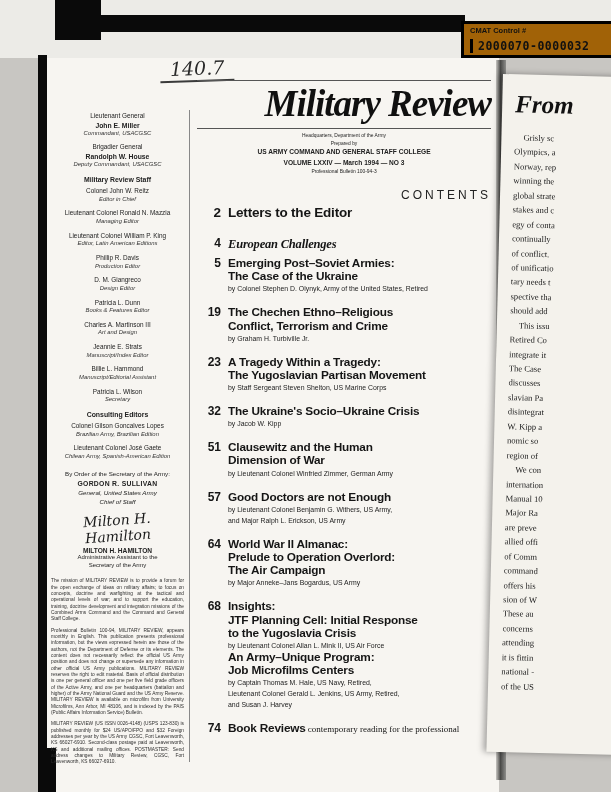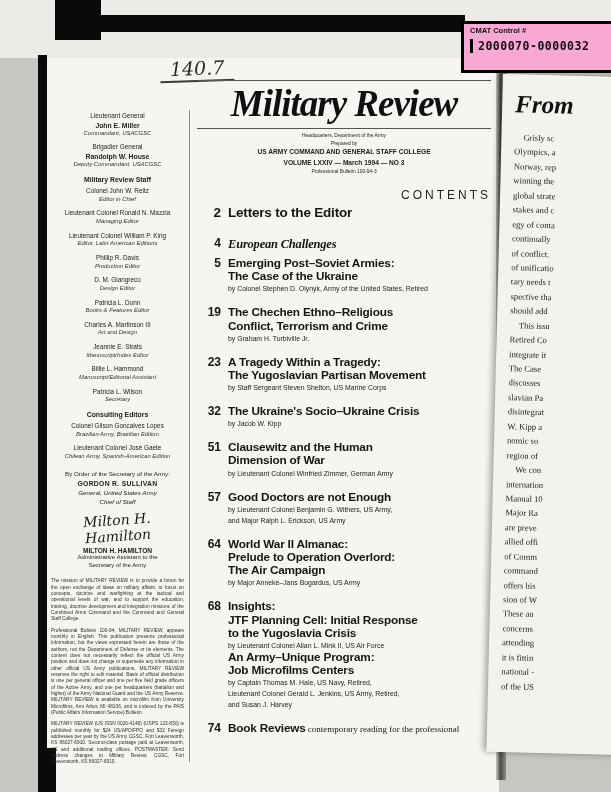--- a/index.html
+++ b/index.html
@@ -10,21 +10,21 @@
   .top-white{position:absolute;left:0;top:0;width:611px;height:58px;background:#ecebe7;}
   .blob-a{position:absolute;left:55px;top:0;width:46px;height:40px;background:#0a0a0a;}
   .blob-bar{position:absolute;left:99px;top:15px;width:366px;height:17px;background:#0a0a0a;}
   .left-strip{position:absolute;left:38px;top:55px;width:9px;height:737px;background:#0a0a0a;}
   .left-strip-bottom{position:absolute;left:38px;top:748px;width:18px;height:44px;background:#0a0a0a;}
   .main-page{position:absolute;left:47px;top:58px;width:452px;height:734px;background:#f7f5f1;}
   .page-gap{position:absolute;left:496px;top:60px;width:10px;height:720px;
     background:linear-gradient(90deg,#c8c6c2,#4a4a48 45%,#8d8d8a);}
 
   
-  .cmat{position:absolute;left:461px;top:21px;width:150px;height:52px;background:#f9a8d4;
+  .cmat{position:absolute;left:461px;top:21px;width:150px;height:37px;background:#a16207;
     border:3px solid #000;border-right:none;box-sizing:border-box;padding:2px 4px 0 6px;}
   .cmat-label{font-size:7.5px;font-weight:bold;color:#111;}
   .cmat-number{font-family:"DejaVu Sans Mono",monospace;font-size:11.5px;font-weight:bold;
     color:#111;margin-top:4px;border-left:3px solid #000;padding-left:5px;letter-spacing:.5px;}
 
   
   .handwritten{position:absolute;left:160px;top:57px;font-family:"DejaVu Serif",serif;
     font-style:italic;font-size:19px;color:#2a2a2a;transform:rotate(-2deg);
     border-bottom:2px solid #3a3a3a;padding:0 10px 1px;}
 
@@ -46,21 +46,21 @@
   .official-role{font-size:6px;line-height:1.3;}
   .fineprint{margin-top:9px;text-align:justify;}
   .fp{font-size:4.8px;line-height:1.32;margin:0 0 5px;color:#2e2e2e;}
 
   .divider{position:absolute;left:189px;top:110px;width:1px;height:652px;background:#888;}
 
   
   .center{position:absolute;left:197px;top:80px;width:294px;color:#151515;}
   .rule{height:1px;background:#555;}
   .mast-title{font-family:"Liberation Serif",serif;font-style:italic;font-weight:700;
-    font-size:37px;text-align:center;margin:1px 0 3px;color:#101010;letter-spacing:-1px;}
+    font-size:37px;text-align:right;margin:1px 0 3px;color:#101010;letter-spacing:-1px;}
   .pub{text-align:center;color:#222;margin-top:3px;}
   .pub-s{font-size:4.9px;line-height:1.55;}
   .pub-b{font-size:6.6px;font-weight:bold;line-height:1.6;}
   .contents-heading{font-size:12px;letter-spacing:3px;margin:12px 0 3px;color:#222;text-align:right;}
 
   
   .entry{display:flex;margin-bottom:12px;}
   .num{flex:0 0 24px;width:24px;text-align:right;padding-right:7px;font-weight:bold;
     font-size:12px;line-height:1.12;}
   .title-line{font-weight:bold;font-size:11.8px;line-height:1.12;letter-spacing:-.2px;}

